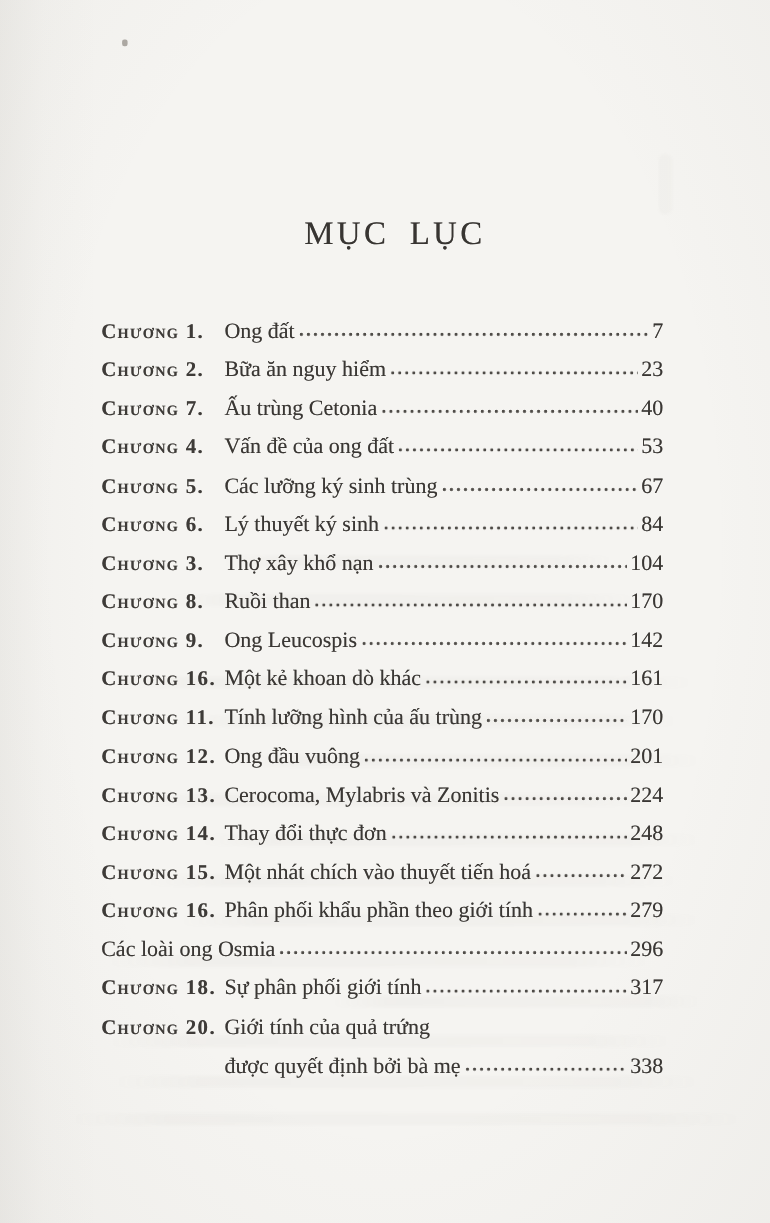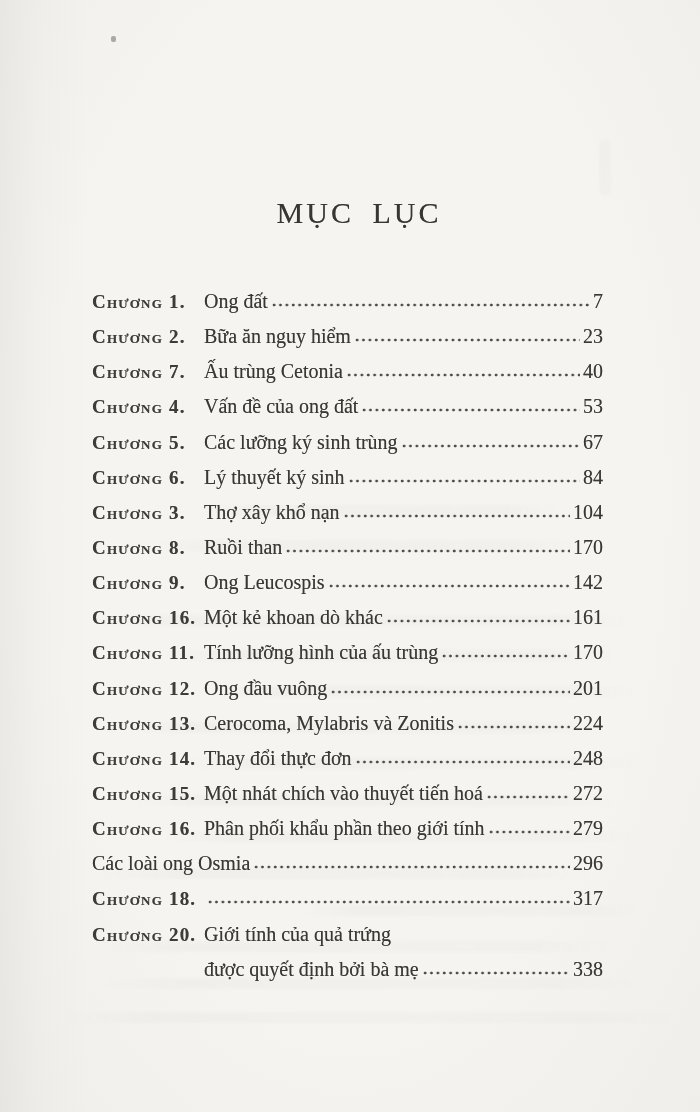--- a/index.html
+++ b/index.html
@@ -220,20 +220,21 @@
     <span class="dots"></span>
     <span class="page-num">279</span>
   </div>
     <div class="line">
     <span class="title">Các loài ong Osmia</span>
     <span class="dots"></span>
     <span class="page-num">296</span>
   </div>
     <div class="line">
     <span class="chap">Chương 18.</span>
+    <span class="title">Sự phân phối giới tính</span>
     <span class="dots"></span>
     <span class="page-num">317</span>
   </div>
     <div class="line">
     <span class="chap">Chương 20.</span>
     <span class="title">Giới tính của quả trứng</span>
     <span class="dots hidden"></span>
     <span class="page-num hidden"></span>
   </div>
     <div class="line">

